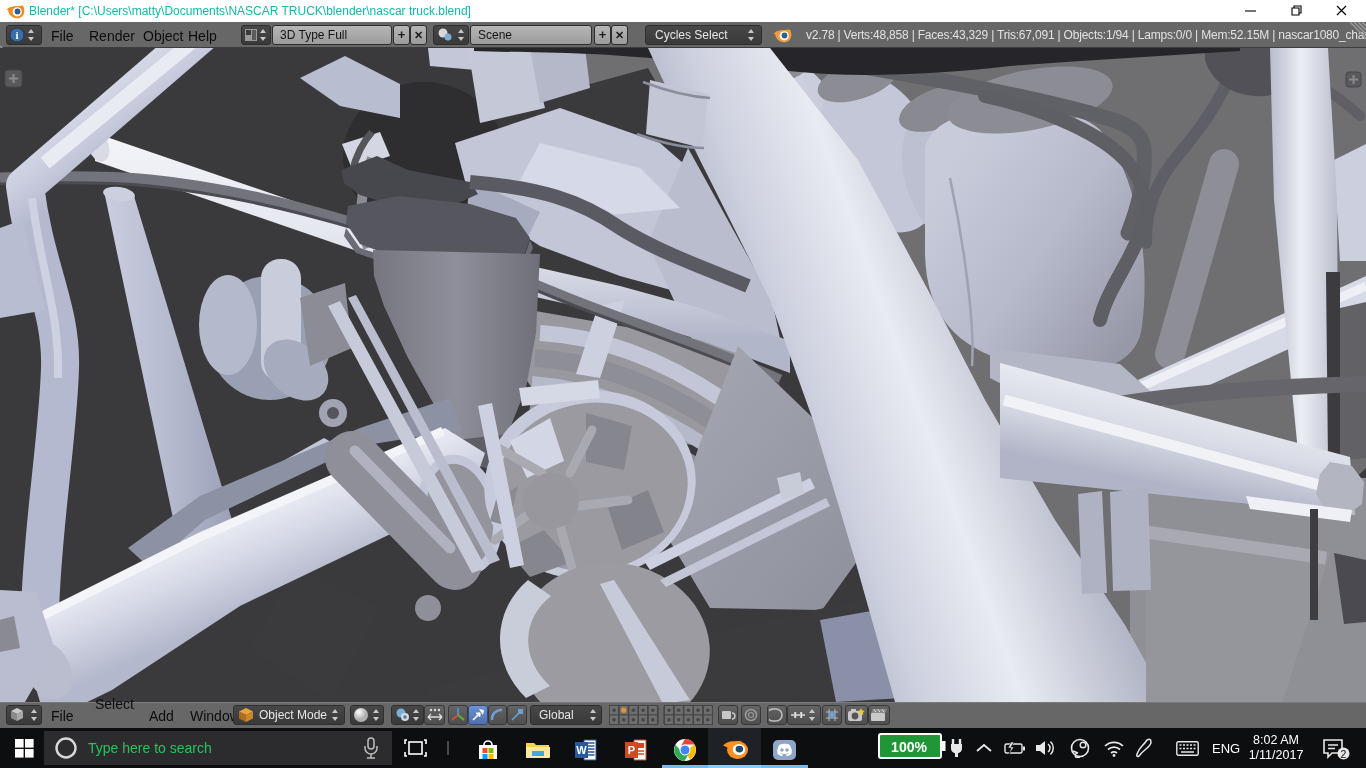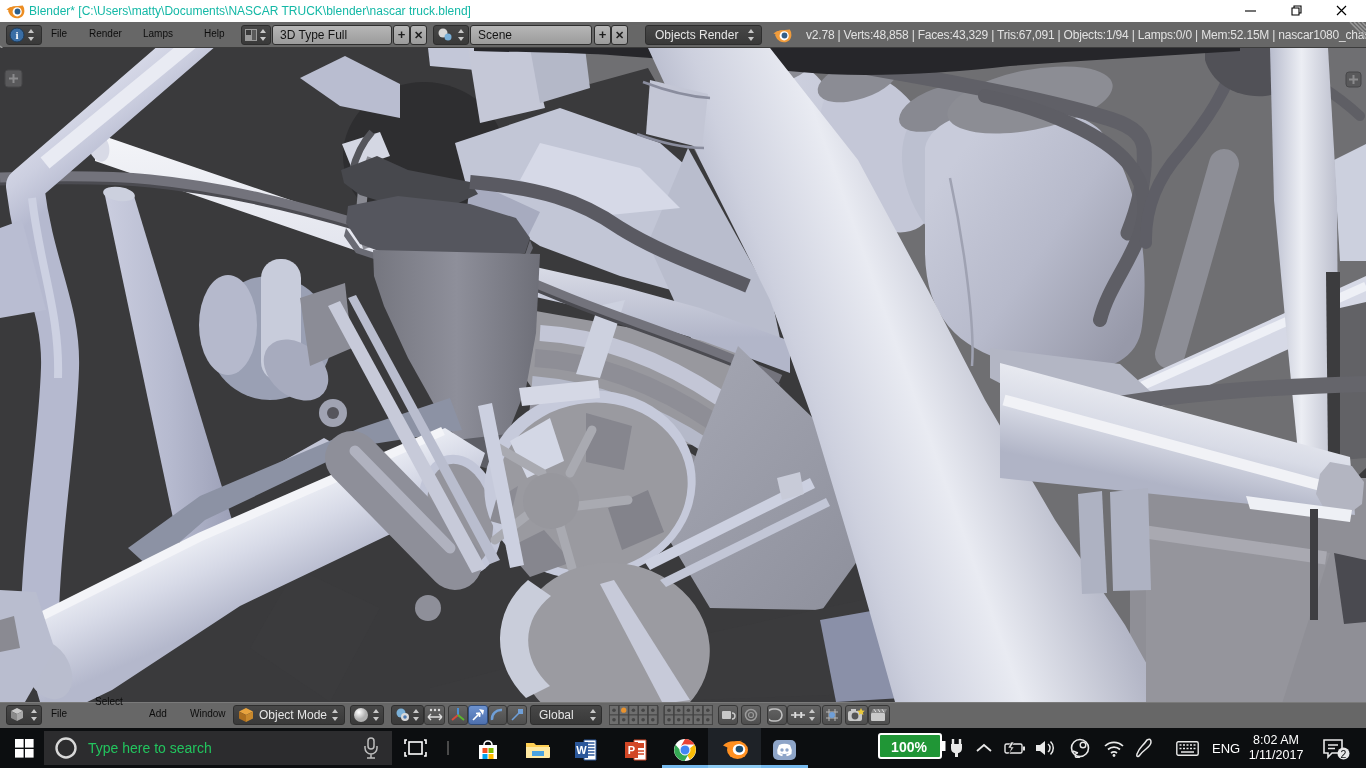--- a/index.html
+++ b/index.html
@@ -4,21 +4,21 @@
 <style>
   html,body{margin:0;padding:0;width:1366px;height:768px;overflow:hidden;
     font-family:"Liberation Sans",sans-serif;}
   #page{position:relative;width:1366px;height:768px;background:#3a3a3c;}
   .abs{position:absolute;}
   
   #titlebar{left:0;top:0;width:1366px;height:22px;background:#ffffff;}
   #title-text{left:29px;top:4px;font-size:12px;color:#14b8a6;letter-spacing:0px;}
   
   #tophdr{left:0;top:22px;width:1366px;height:26px;background:#676767;border-bottom:1px solid #3c3c3c;box-sizing:border-box;}
-  .menu{font-size:10px;color:#0d0d0d;top:28px;}
+  .menu{font-size:14px;color:#0d0d0d;top:28px;}
   .fieldtxt{font-size:12px;color:#e6e6e6;}
   .ctl{position:absolute;border-radius:3px;}
   .darkctl{background:linear-gradient(#474747,#393939);border:1px solid #2e2e2e;box-sizing:border-box;}
   .field{background:linear-gradient(#b6b6b6,#9b9b9b);border:1px solid #2e2e2e;box-sizing:border-box;}
   .fieldtxtd{font-size:12px;color:#141414;}
   .pbtn{background:linear-gradient(#646464,#4e4e4e);border:1px solid #383838;box-sizing:border-box;color:#ddd;text-align:center;}
   .lbtn{position:absolute;background:linear-gradient(#b6b6b6,#9b9b9b);border:1px solid #2e2e2e;box-sizing:border-box;color:#1d1d1d;text-align:center;font-weight:bold;border-radius:3px;}
   #infotxt{left:806px;top:28px;font-size:12px;color:#e2e2e2;white-space:nowrap;letter-spacing:-0.2px;}
   
   #vp{left:0;top:48px;width:1366px;height:654px;background:#3a3a3c;overflow:hidden;}
@@ -53,22 +53,22 @@
   <div class="abs" id="tophdr"></div>
   <div class="ctl darkctl" style="left:6px;top:25px;width:36px;height:20px"></div>
   <svg class="abs" style="left:9px;top:27px" width="30" height="16" viewBox="0 0 30 16">
     <circle cx="8" cy="8" r="7" fill="#3a6ea5" stroke="#1d3a57" stroke-width="1"></circle>
     <text x="8" y="12" font-size="11" font-weight="bold" fill="#fff" text-anchor="middle" font-family="Liberation Serif,serif">i</text>
     <path d="M22,2 l3,4 h-6z" fill="#c8c8c8"></path>
       <path d="M22,14 l3,-4 h-6z" fill="#c8c8c8"></path>
   </svg>
   <div class="abs menu" style="left:51px">File</div>
   <div class="abs menu" style="left:89px">Render</div>
-  <div class="abs menu" style="left:143px">Lamps</div>
-  <div class="abs menu" style="left:204px">Help</div>
+  <div class="abs menu" style="left:143px">Object</div>
+  <div class="abs menu" style="left:188px">Help</div>
 
   <div class="ctl darkctl" style="left:241px;top:25px;width:30px;height:20px"></div>
   <svg class="abs" style="left:244px;top:27px" width="26" height="16" viewBox="0 0 26 16">
     <rect x="1" y="2" width="12" height="12" fill="#9a9a9a"></rect>
       <rect x="2" y="3" width="5" height="5" fill="#3a3a3a"></rect>
       <rect x="8" y="3" width="4" height="10" fill="#5a5a5a"></rect>
     <path d="M19,2 l3,4 h-6z" fill="#c8c8c8"></path>
       <path d="M19,14 l3,-4 h-6z" fill="#c8c8c8"></path>
   </svg>
   <div class="ctl field" style="left:272px;top:25px;width:120px;height:20px"></div>
@@ -82,21 +82,21 @@
       <circle cx="12" cy="10" r="3.5" fill="#7ab0d8"></circle>
     <path d="M25,2 l3,4 h-6z" fill="#c8c8c8"></path>
       <path d="M25,14 l3,-4 h-6z" fill="#c8c8c8"></path>
   </svg>
   <div class="ctl field" style="left:470px;top:25px;width:122px;height:20px"></div>
   <div class="abs fieldtxtd" style="left:478px;top:28px">Scene</div>
   <div class="lbtn" style="left:594px;top:25px;width:17px;height:20px;font-size:13px;line-height:18px">+</div>
   <div class="lbtn" style="left:611px;top:25px;width:17px;height:20px;font-size:11px;line-height:18px">✕</div>
 
   <div class="ctl darkctl" style="left:645px;top:25px;width:117px;height:20px"></div>
-  <div class="abs fieldtxt" style="left:655px;top:28px">Objects Render</div>
+  <div class="abs fieldtxt" style="left:655px;top:28px">Cycles Select</div>
   <svg class="abs" style="left:744px;top:27px" width="14" height="16" viewBox="0 0 14 16">
     <path d="M7,2 l3,4 h-6z" fill="#c8c8c8"></path>
       <path d="M7,14 l3,-4 h-6z" fill="#c8c8c8"></path>
   </svg>
   <svg class="abs" style="left:773px;top:26px" width="19" height="19" viewBox="0 0 19 19">
     <path d="M2.2,9.6 Q2,5.2 7.2,4.4 L16.8,3.4 Q18.6,5.6 18.4,9.2 Q18.2,13.6 14.4,15.4 Q10.6,17.2 6.8,15.2 Q3.4,13.4 2.2,9.6Z" fill="#f09c3c"></path>
     <path d="M0.4,7.6 Q3.6,4.6 7.6,4.5 L12,4.2 Q8,6.2 7.4,7.4 Q6.6,8.6 6.8,9.4 L0.4,7.6Z" fill="#f09c3c"></path>
     <circle cx="11.2" cy="9.8" r="4.6" fill="#fff"></circle>
     <circle cx="11.5" cy="9.5" r="2.9" fill="#355f88"></circle>
   </svg>

